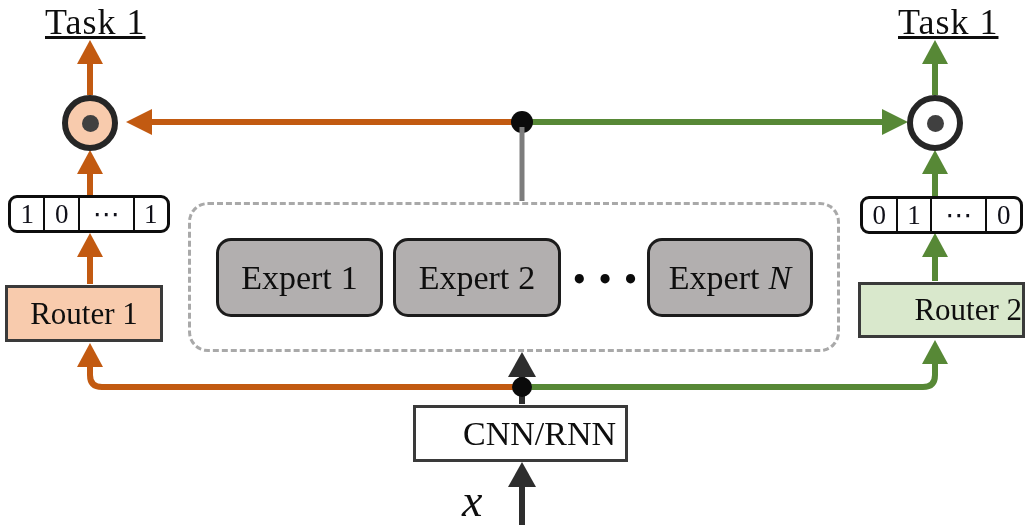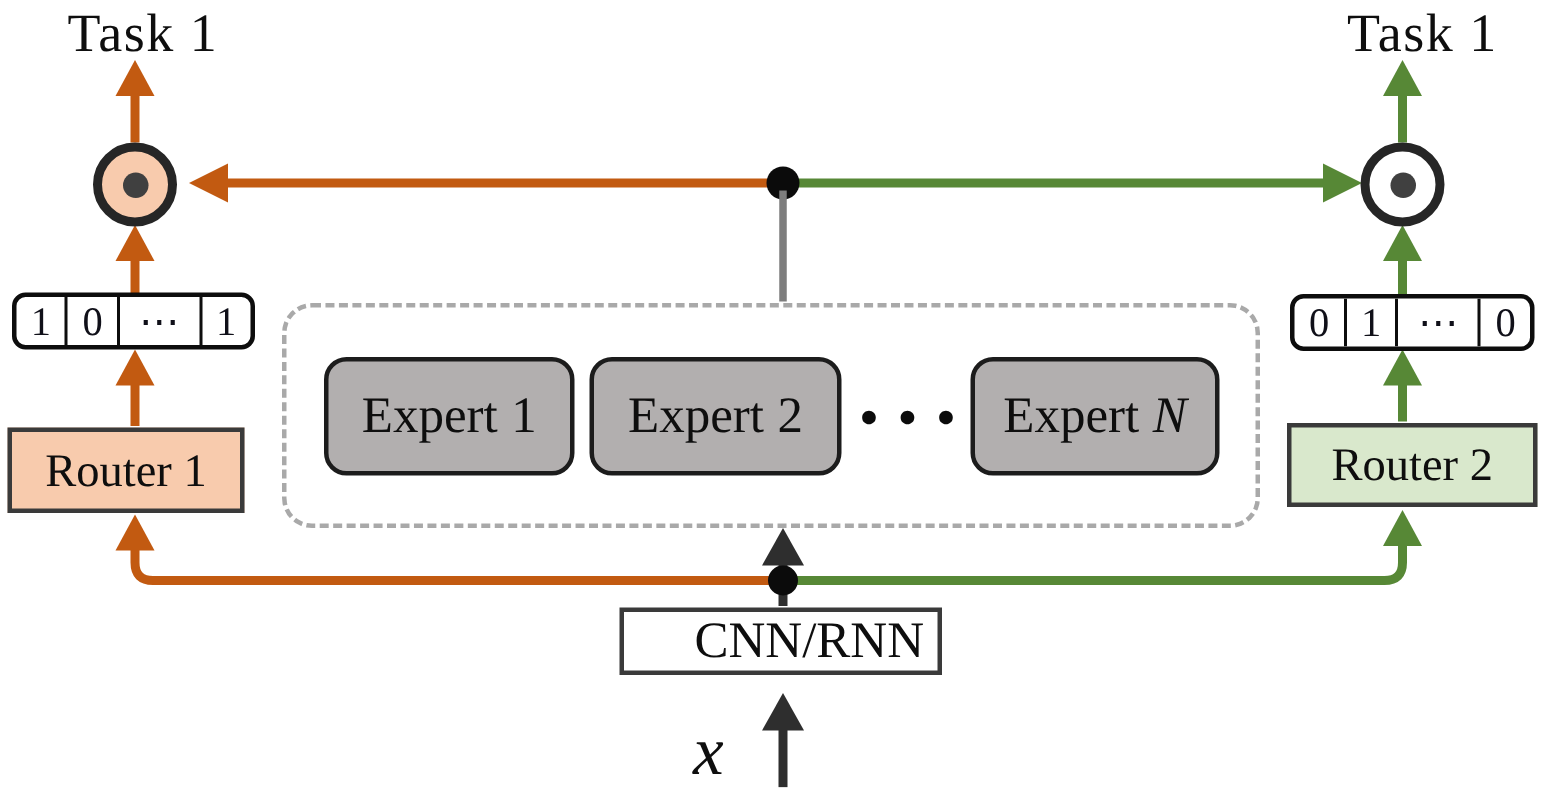--- a/index.html
+++ b/index.html
@@ -29,20 +29,21 @@
   .hd-dk { fill: var(--line_dark); stroke: none; }
   .st-gy { stroke: var(--junction_gray); stroke-width: 5; fill: none; }
   .dot-bk { fill: #0b0b0b; stroke: none; }
 
   .task-label {
     position: absolute;
     font-size: 36px;
     color: #0e0e0e;
     letter-spacing: 1px;
     white-space: nowrap;
+    text-decoration: underline;
   }
 
   .mult-node {
     position: absolute;
     width: 44px; height: 44px;
     border: 6px solid var(--node_border);
     border-radius: 50%;
     display: flex; align-items: center; justify-content: center;
     box-sizing: content-box;
   }
@@ -108,21 +109,21 @@
     font-family: "DejaVu Sans", sans-serif;
     font-size: 26px; font-weight: bold;
     letter-spacing: 9px;
     color: #0b0b0b;
     text-indent: 9px;
   }
 
   .backbone-box {
     position: absolute;
     left: 413px; top: 405px;
-    width: 215px; height: 45px;
+    width: 215px; height: 57px;
     background: #ffffff;
     border: 3px solid #3a3a3a;
     display: flex; align-items: center; justify-content: center;
     font-size: 34px; color: #0e0e0e;
     box-sizing: border-box;
     padding-left: 38px;
   }
 
   .input-label {
     position: absolute;
@@ -231,21 +232,21 @@
   <div class="expert-box" style="left:647px; top:238px; width:166px;">
     <span>Expert</span>
     <span class="var-italic">N</span>
   </div>
 
   <div class="experts-ellipsis">•••</div>
 
   <div class="router-box" style="left:5px; top:285px; width:158px; height:57px; background: var(--task1_fill);">
     <span>Router 1</span>
   </div>
-  <div class="router-box" style="left:858px; top:282px; width:167px; height:56px; background: var(--task2_fill);">
+  <div class="router-box" style="left:858px; top:282px; width:167px; height:56px; background: var(--task2_fill); justify-content: flex-end;">
     <span>Router 2</span>
   </div>
 
   <div class="backbone-box">
     <span>CNN/RNN</span>
   </div>
 
   <div class="input-label">x</div>
 
 </div>

